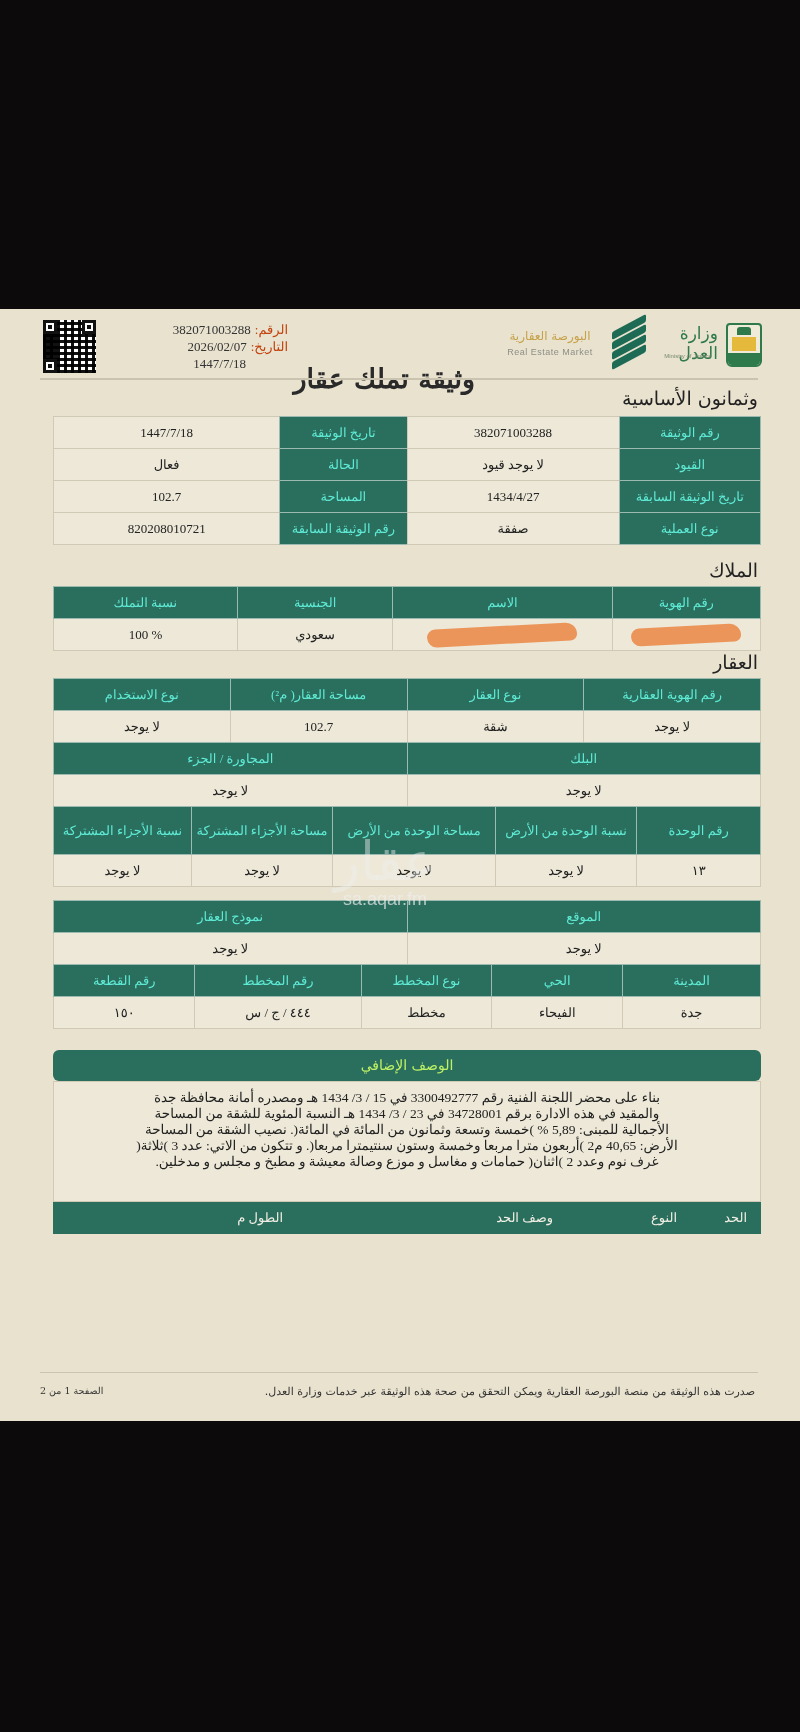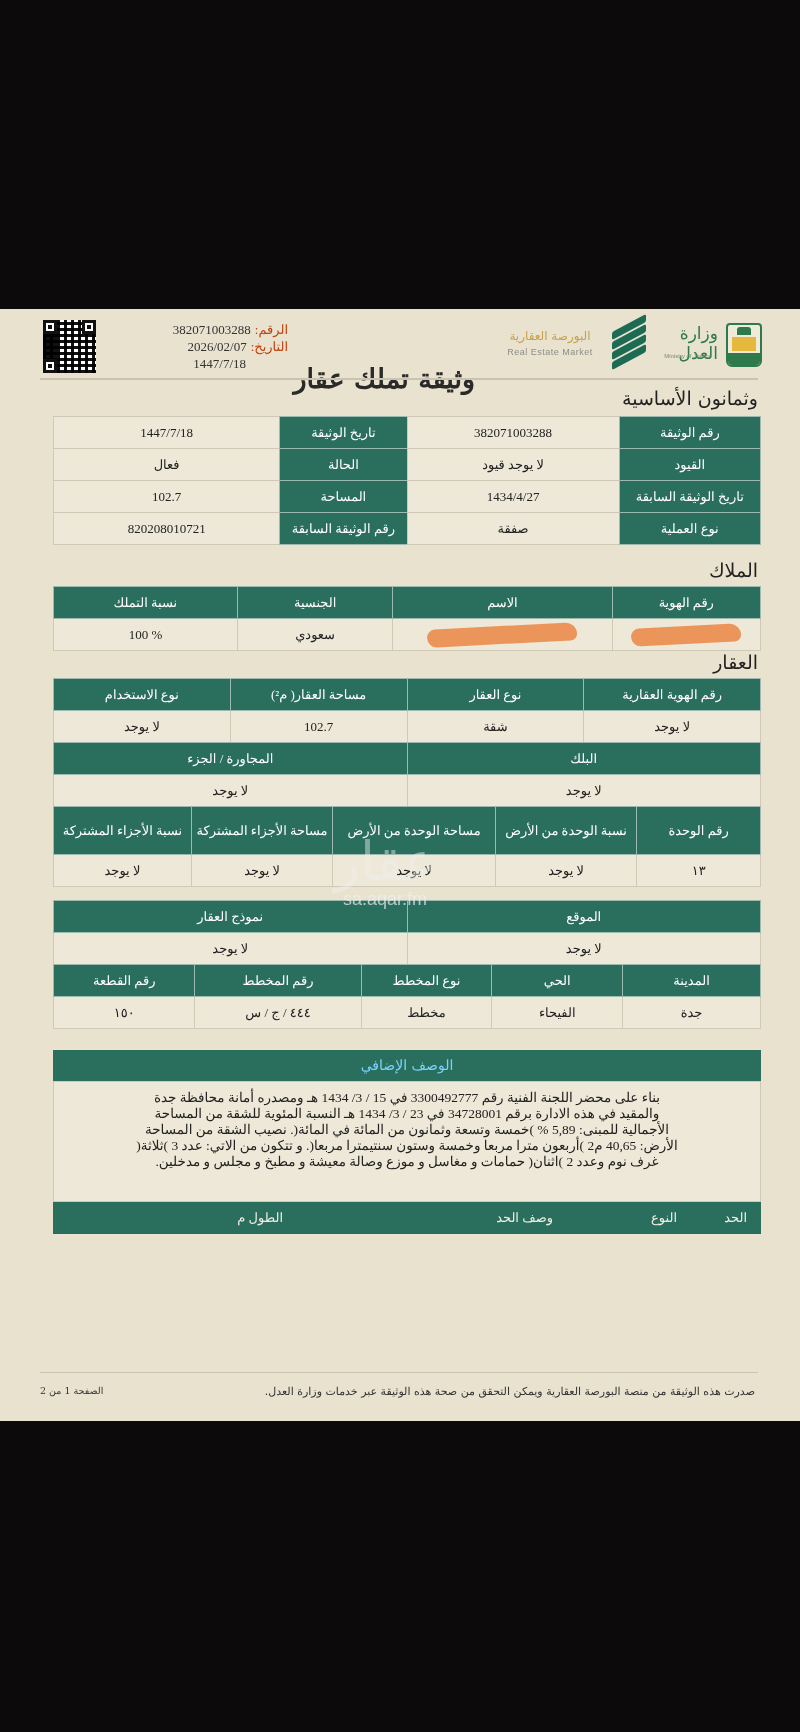--- a/index.html
+++ b/index.html
@@ -38,27 +38,27 @@
       repeating-linear-gradient(90deg, #111 0 3px, #fff 3px 7px);
     background-blend-mode: multiply; }
   .qr i { position: absolute; width: 14px; height: 14px; border: 3px solid #111; background: #fff; }
   .qr i::after { content: ""; position: absolute; left: 2px; top: 2px; width: 4px; height: 4px; background: #111; }
   .hdr-line { position: absolute; top: 69px; left: 40px; width: 718px; height: 2px; background: #c9c3b0; }
 
   
   .sec-title { position: absolute; right: 42px; font-size: 19px; color: #222; font-family: "DejaVu Serif", serif; }
   table { position: absolute; left: 53px; width: 708px; border-collapse: collapse; table-layout: fixed; direction: rtl; }
   td, th { border: 1px solid #cfc9b6; height: 32px; text-align: center; vertical-align: middle; font-size: 13px; font-weight: normal; color: #222; font-family: "Liberation Serif", serif; padding: 0 4px; }
-  th { background: #2a6e5e; color: #ffffff; border-color: #9cbab0; }
+  th { background: #2a6e5e; color: #5eead4; border-color: #9cbab0; }
   td { background: #ede8d7; }
   .tall th { height: 48px; line-height: 15px; }
   .redact { display: inline-block; width: 150px; height: 18px; background: #ec955a; border-radius: 10px 14px 8px 12px; transform: rotate(-3deg); vertical-align: middle; }
   .redact.short { width: 110px; }
 
-  .desc-head { position: absolute; left: 53px; width: 708px; height: 31px; background: #2a6e5e; color: #7dd3fc; text-align: center; line-height: 31px; font-size: 14px; }
+  .desc-head { position: absolute; left: 53px; width: 708px; height: 31px; background: #2a6e5e; color: #bef264; text-align: center; line-height: 31px; font-size: 14px; border-radius: 6px; }
   .desc-body { position: absolute; left: 53px; width: 708px; height: 121px; background: #ede8d7; border: 1px solid #cfc9b6; padding: 8px 80px 6px 80px; font-size: 13.5px; line-height: 16px; text-align: center; color: #222; font-family: "Liberation Serif", serif; }
   .bounds-head { position: absolute; left: 53px; width: 708px; height: 32px; background: #2a6e5e; color: #f1efe3; font-size: 13px; font-family: "Liberation Serif", serif; }
   .bounds-head span { position: absolute; top: 8px; white-space: nowrap; }
 
   .footer-line { position: absolute; top: 1063px; left: 40px; width: 718px; height: 1px; background: #c9c3b0; }
   .footer-note { position: absolute; top: 1076px; right: 45px; font-size: 11px; color: #333; font-family: "DejaVu Serif", serif; white-space: nowrap; }
   .footer-page { position: absolute; top: 1076px; left: 40px; font-size: 9.5px; color: #333; font-family: "DejaVu Serif", serif; white-space: nowrap; }
 
   .watermark { position: absolute; left: 315px; top: 520px; width: 140px; text-align: center; direction: ltr; pointer-events: none; }
   .watermark .wm-logo { font-size: 54px; color: rgba(240,240,240,0.45); font-family: "DejaVu Sans", sans-serif; line-height: 54px; direction: rtl; margin-top: 6px; }

